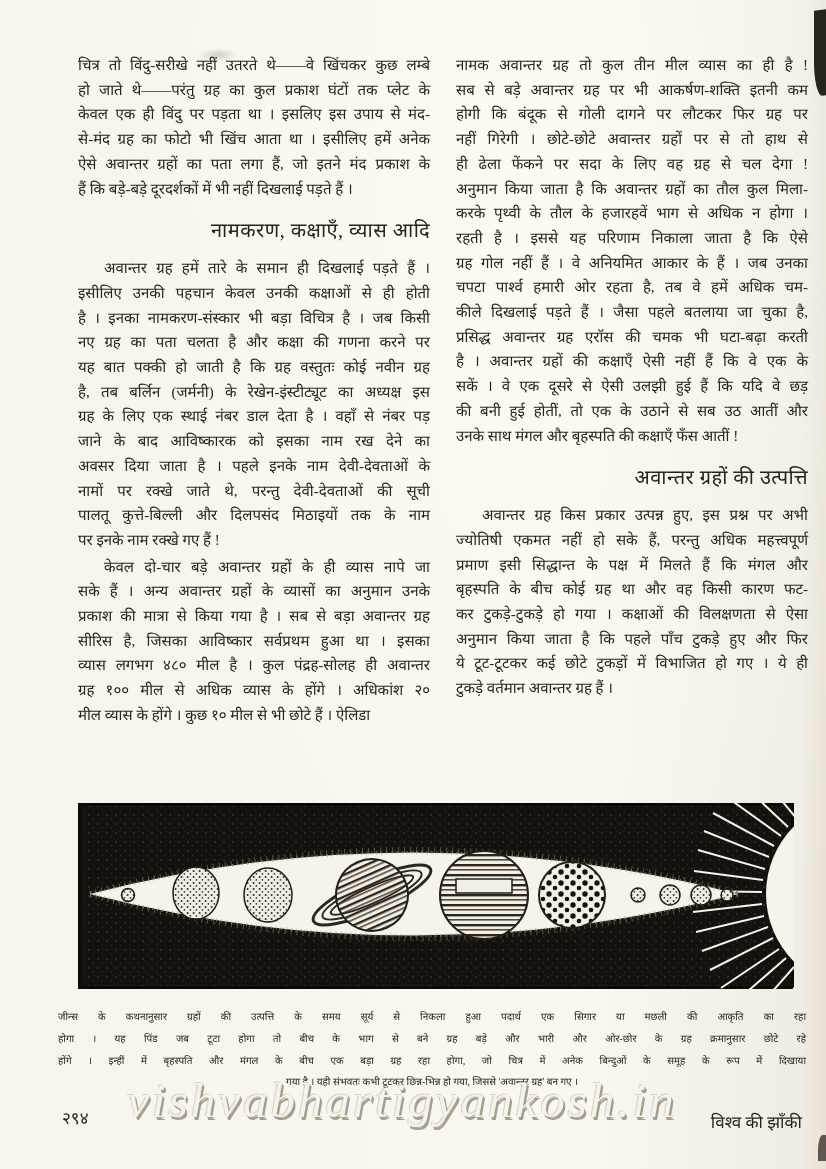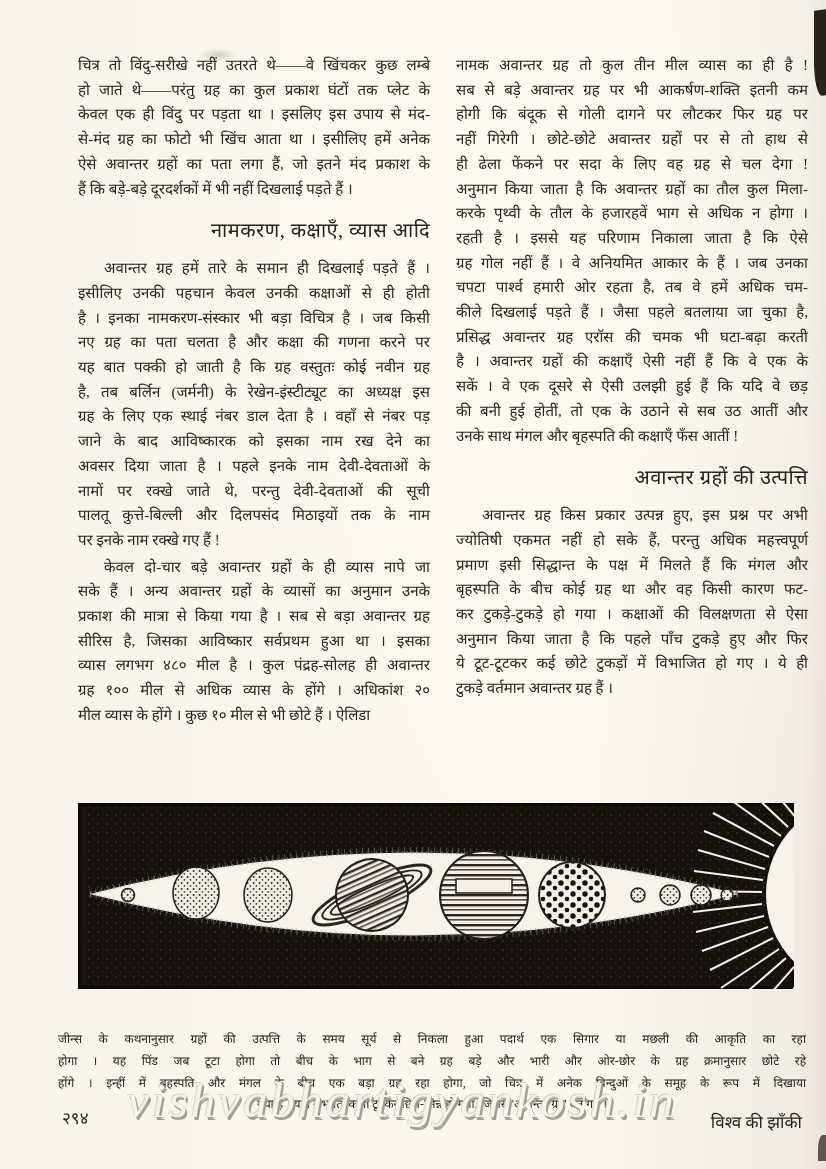--- a/index.html
+++ b/index.html
@@ -27,21 +27,21 @@
   .para{margin:0 0 2px 0;}
   .para .tline:last-child{text-align-last:left;}
   .para.indent .tline:first-child{text-indent:26px;}
   .col-heading{text-align:right;font-size:20px;line-height:26px;
     margin:16px 0 13px 0;letter-spacing:.5px;}
 
   .figure{position:absolute;left:78px;top:803px;width:716px;height:186px;}
   .figure svg{display:block;}
 
   .caption{position:absolute;left:58px;top:1006px;width:748px;
-    font-size:12px;line-height:21.8px;margin-top:23px;}
+    font-size:10px;line-height:21.8px;}
   .caption .tline:last-child{text-align:center;text-align-last:center;}
 
   .footer-pagenum{position:absolute;left:62px;top:1106px;font-size:17px;}
   .footer-title{position:absolute;right:24px;top:1110px;font-size:17px;}
   .watermark{position:absolute;left:50%;top:1072px;transform:translateX(-52%);
     font-size:49px;letter-spacing:3px;font-style:italic;white-space:nowrap;
     color:#f6f3ec;
     text-shadow:2px 3px 0 #a59d8f,-1px -1px 0 #d9d3c6,1px 1px 0 #bdb6a8;}
 </style>
 </head>

